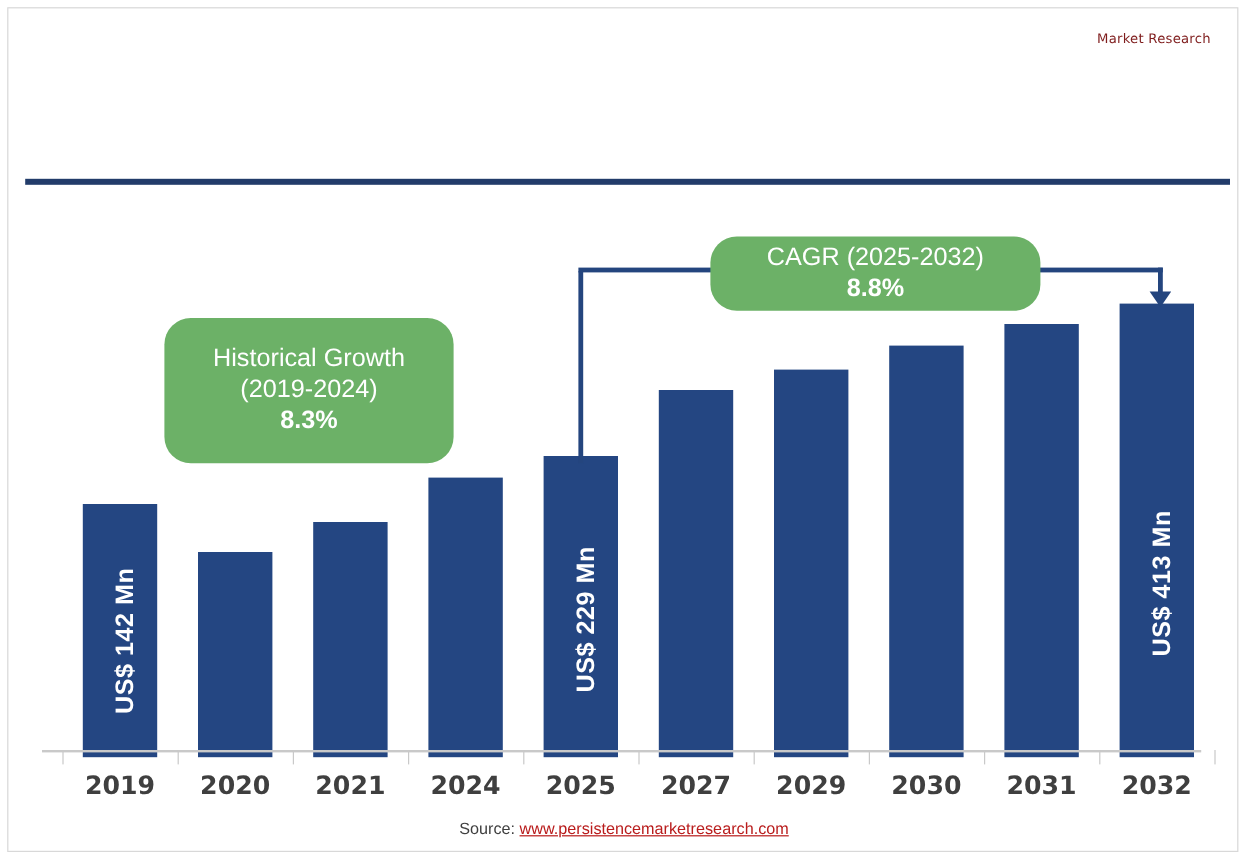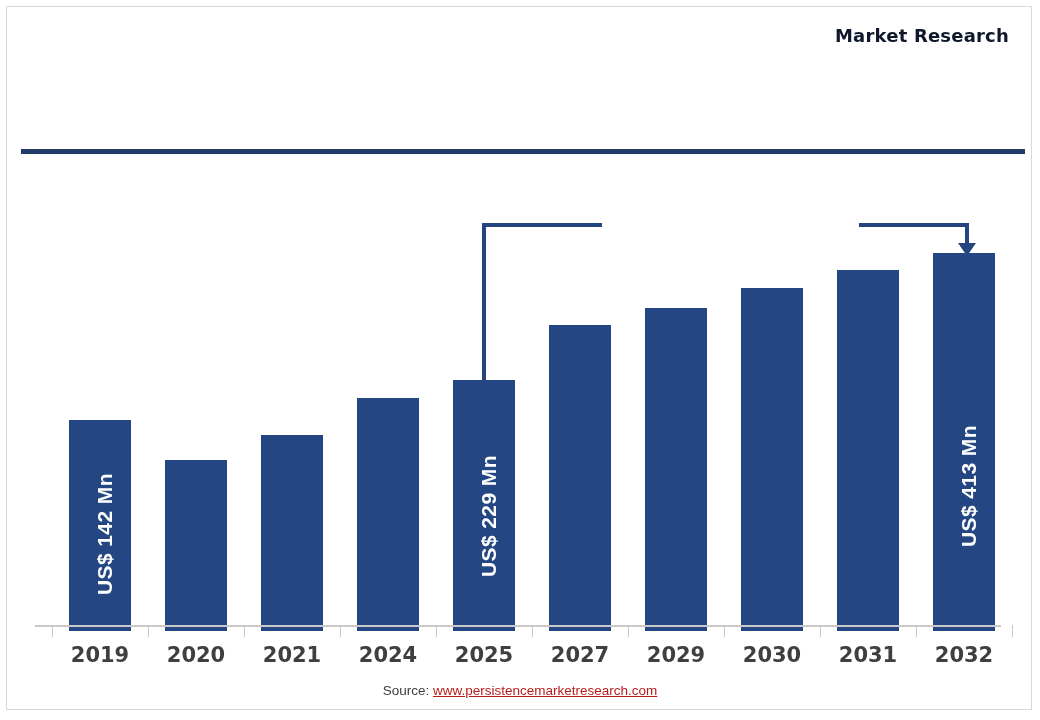--- a/index.html
+++ b/index.html
@@ -48,23 +48,23 @@
     position: absolute;
     left: 108px;
     top: -2px;
     width: 9px;
     height: 9px;
     background: #c0392b;
     border-radius: 50%;
   }
   #logo .logo-sub {
     font-family: "DejaVu Sans", sans-serif;
-    font-size: 18px;
-    font-weight: bold;
-    color: #0f172a;
+    font-size: 11px;
+    font-weight: normal;
+    color: #7f1d1d;
     display: block;
     margin-top: 2px;
     letter-spacing: 0.2px;
   }
 
   
   #title {
     position: absolute;
     left: 22px;
     top: 108px;
@@ -259,20 +259,29 @@
     <div class="xlabel" style="left:717px;text-align:center;">2030</div>
     <div class="xlabel" style="left:813px;">2031</div>
     <div class="xlabel" style="left:909px;">2032</div>
 
     <div class="conn" id="conn-h-left"></div>
     <div class="conn" id="conn-v-left"></div>
     <div class="conn" id="conn-h-right"></div>
     <div class="conn" id="conn-v-right"></div>
     <div id="arrowhead"></div>
 
-
+    <div class="callout" id="callout-hist">
+      <div class="line1">Historical Growth</div>
+      <div class="line2">(2019-2024)</div>
+      <div class="value">8.3%</div>
+    </div>
+
+    <div class="callout" id="callout-cagr">
+      <div class="line1">CAGR (2025-2032)</div>
+      <div class="value">8.8%</div>
+    </div>
   </div>
 
   <div id="source">
     <span>Source: </span><span class="src-link">www.persistencemarketresearch.com</span>
   </div>
 
 </div>
 
 </body></html>

